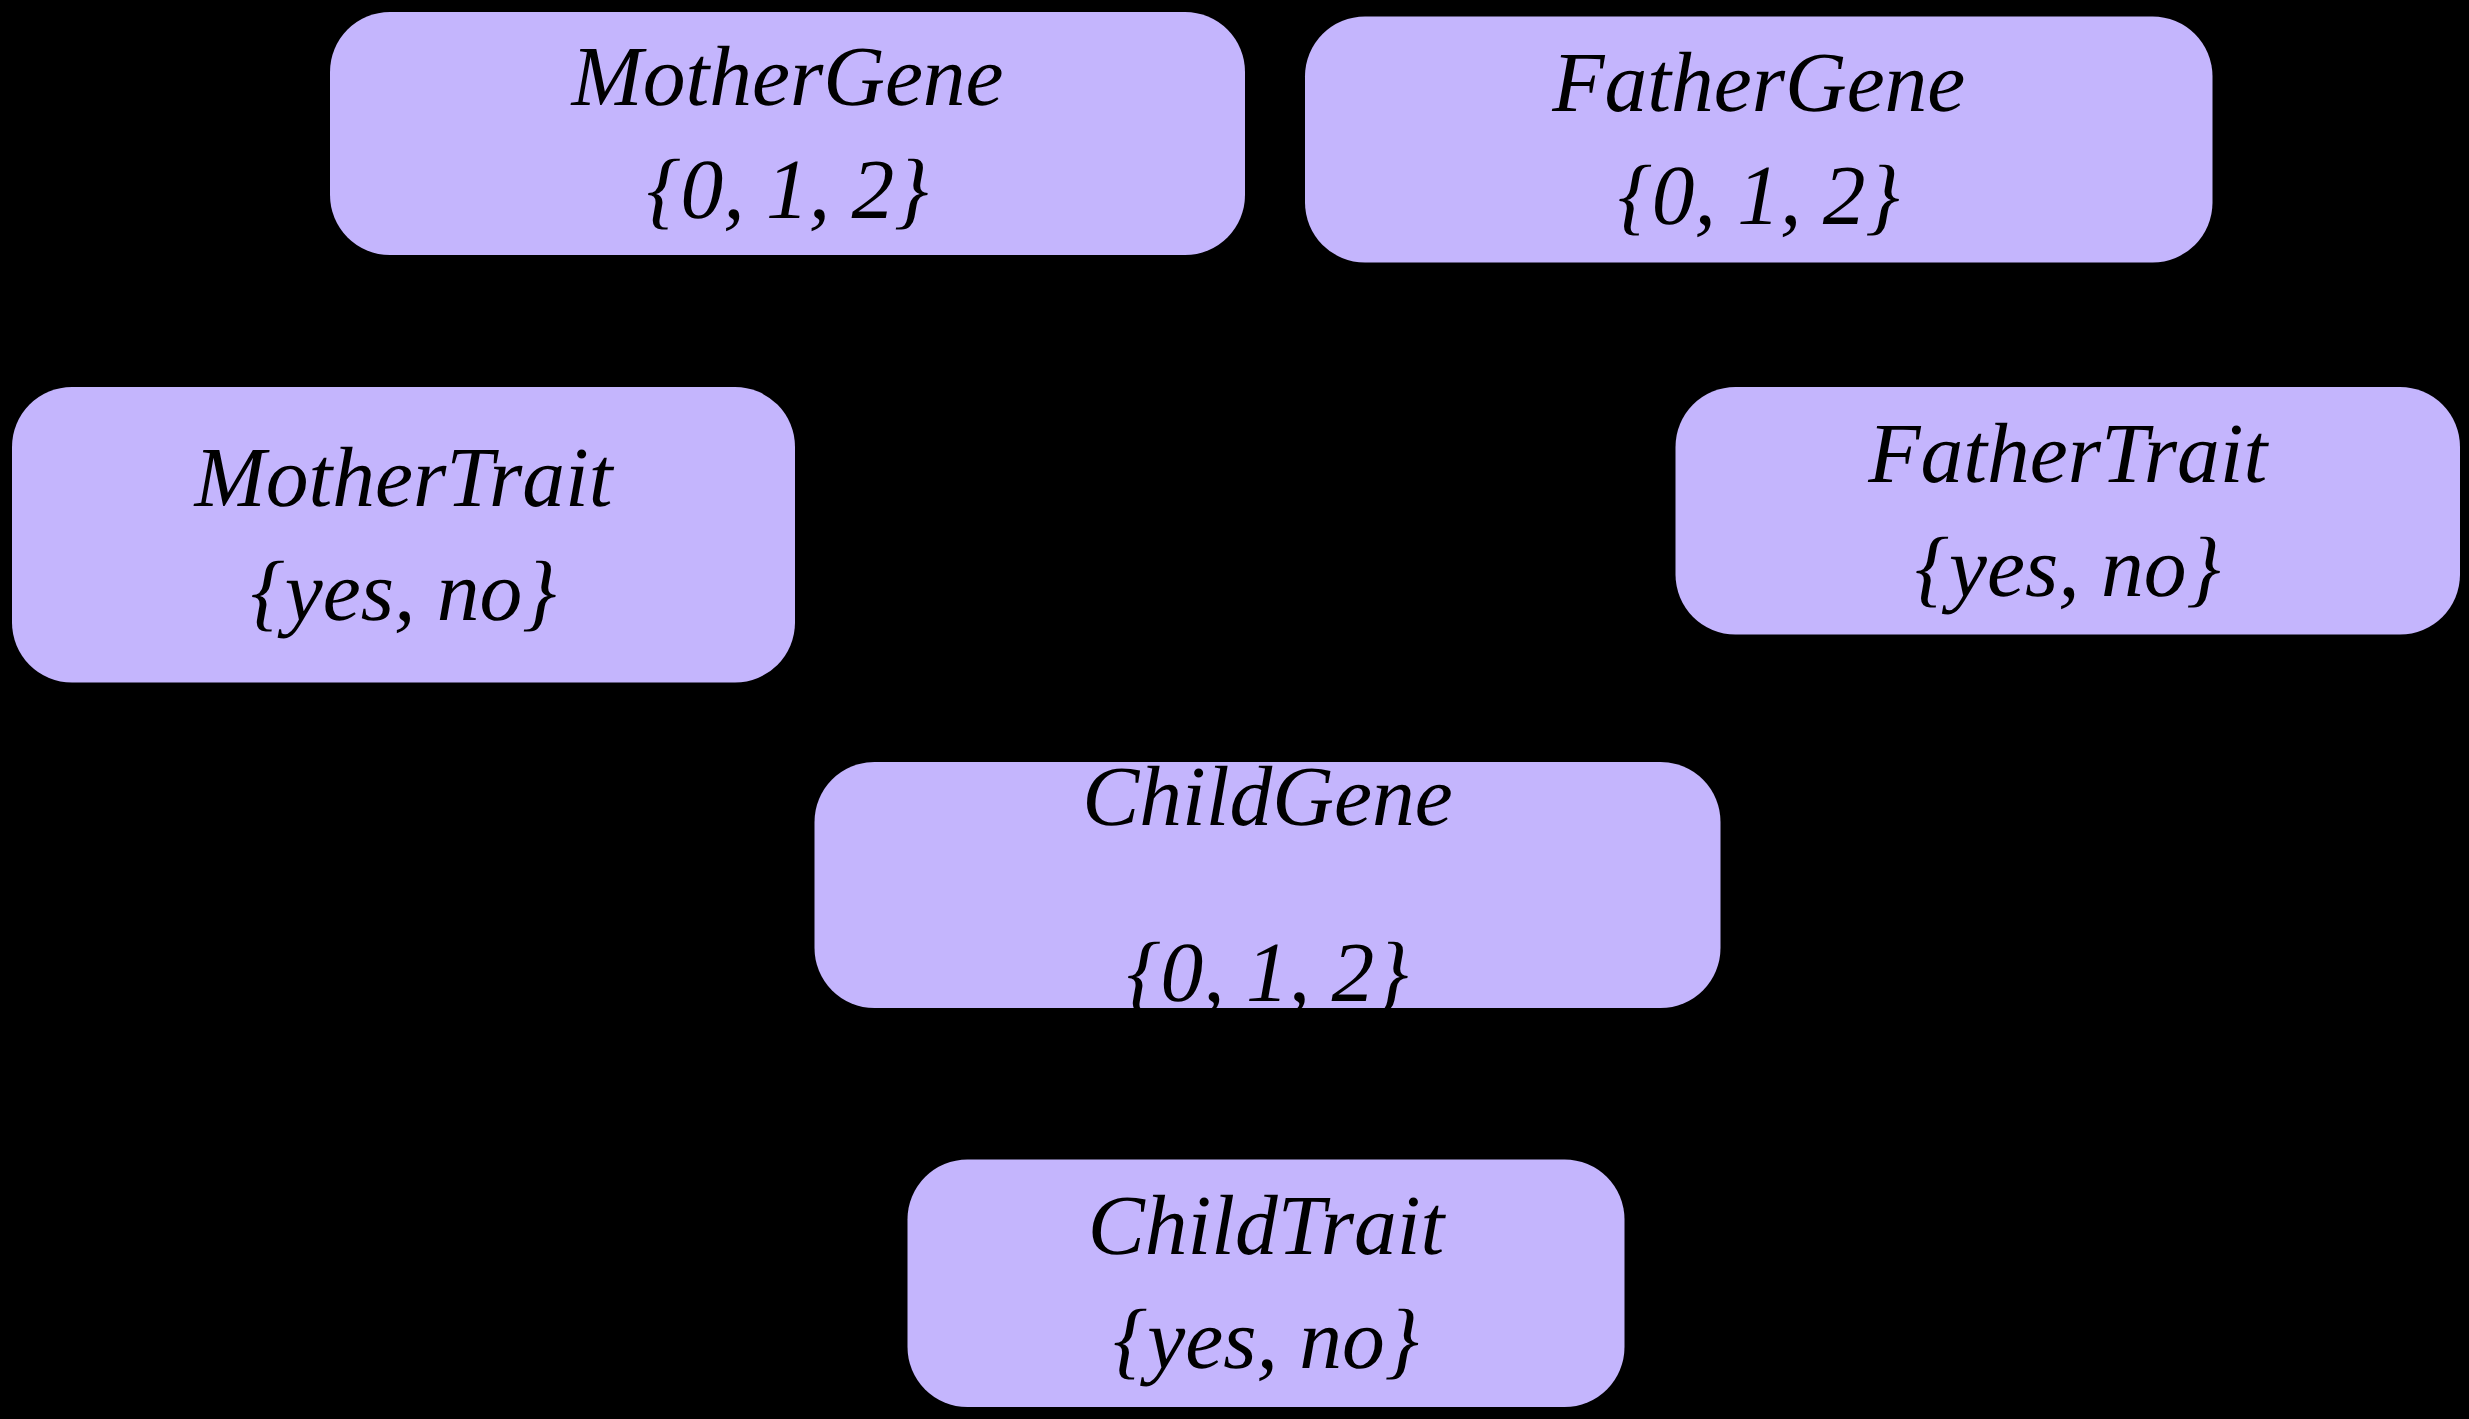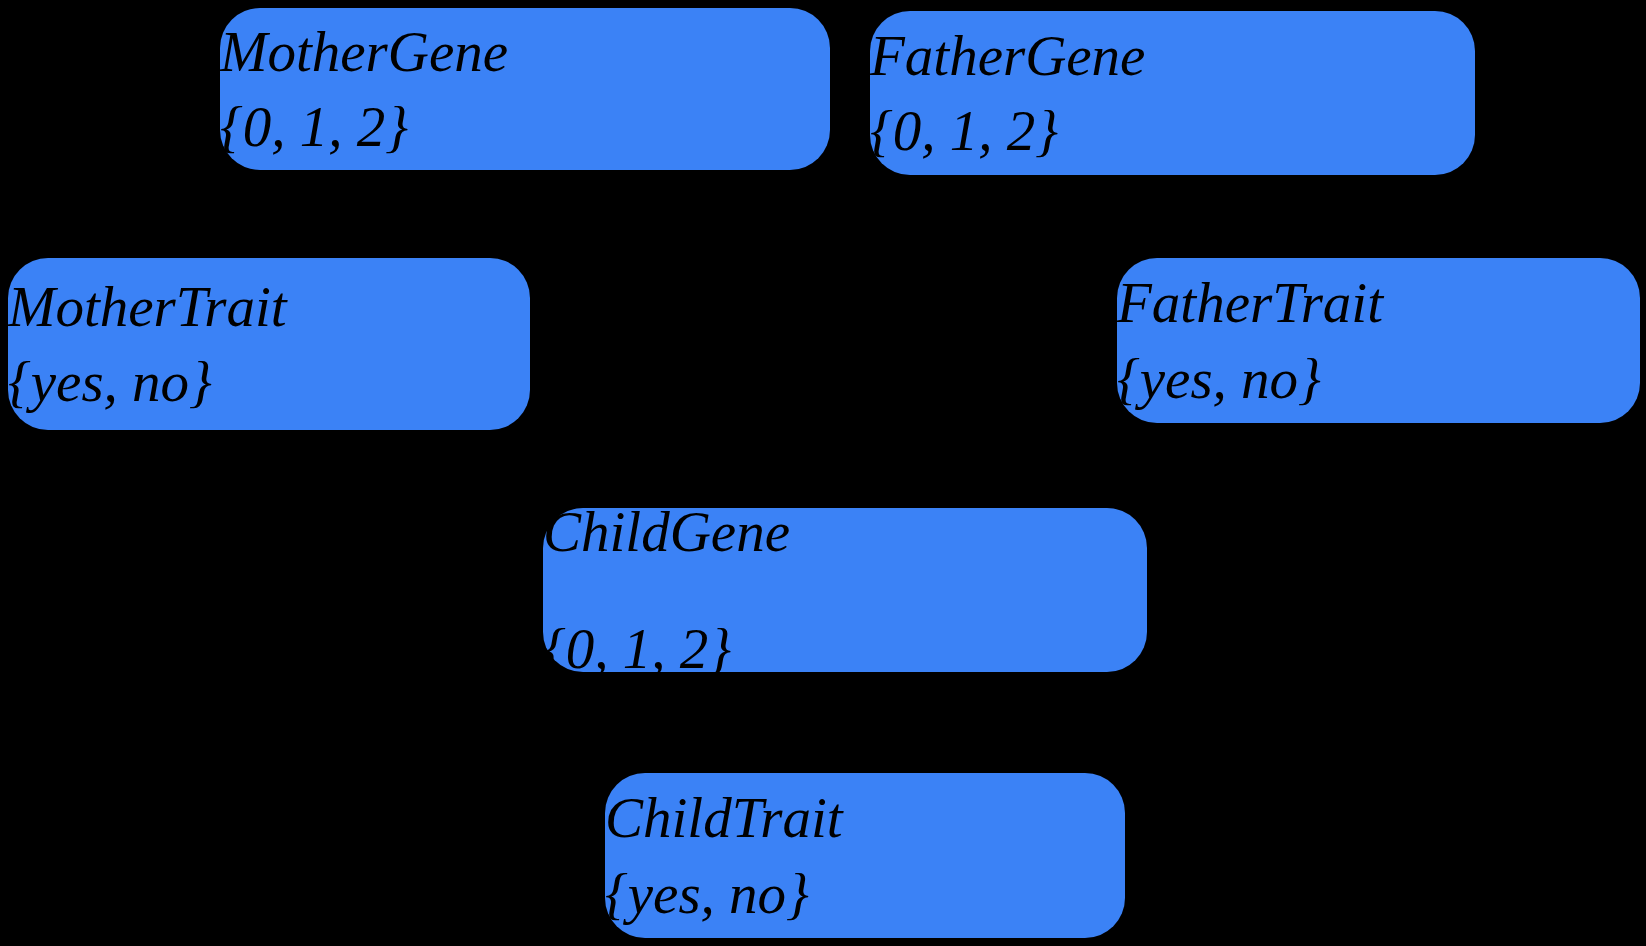--- a/index.html
+++ b/index.html
@@ -10,42 +10,42 @@
   .canvas {
     position: relative;
     width: 1646px;
     height: 946px;
     background: #000000;
     overflow: hidden;
     font-family: "Liberation Serif", serif;
   }
   .node {
     position: absolute;
-    background: #3b82f6;
+    background: #c4b5fd;
     border-radius: 40px;
     display: flex;
     flex-direction: column;
-    align-items: flex-start;
+    align-items: center;
     justify-content: center;
     text-align: center;
     color: #000000;
     font-style: italic;
     font-size: 57px;
     line-height: 1.32;
   }
   .node .node-label,
   .node .node-domain {
     white-space: nowrap;
   }
   #node-mother-gene  { left: 220px;  top: 8px;   width: 610px; height: 162px; }
   #node-father-gene  { left: 870px;  top: 11px;   width: 605px; height: 164px; }
-  #node-mother-trait { left: 8px;    top: 258px; width: 522px; height: 172px; }
+  #node-mother-trait { left: 8px;    top: 258px; width: 522px; height: 197px; }
   #node-father-trait { left: 1117px; top: 258px; width: 523px; height: 165px; }
   #node-child-gene   { left: 543px;  top: 508px; width: 604px; height: 164px; gap: 42px; }
-  #node-child-trait  { left: 605px;  top: 773px; width: 520px; height: 165px; }
+  #node-child-trait  { left: 605px;  top: 773px; width: 478px; height: 165px; }
 </style>
 </head>
 <body>
 
 <div class="canvas">
 
   <div class="node" id="node-mother-gene">
     <div class="node-label">MotherGene</div>
     <div class="node-domain">{0, 1, 2}</div>
   </div>

